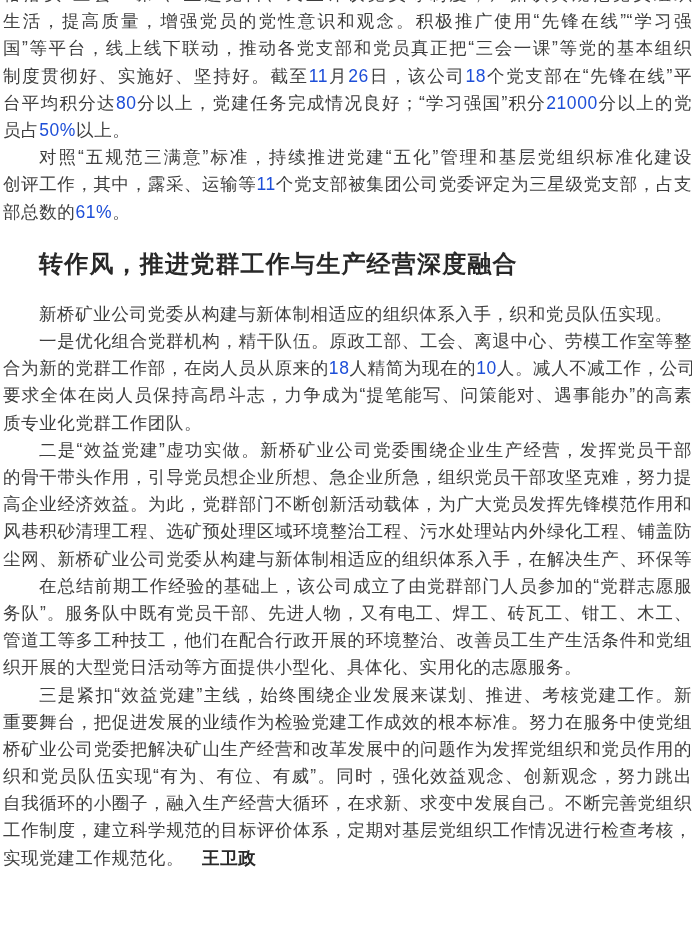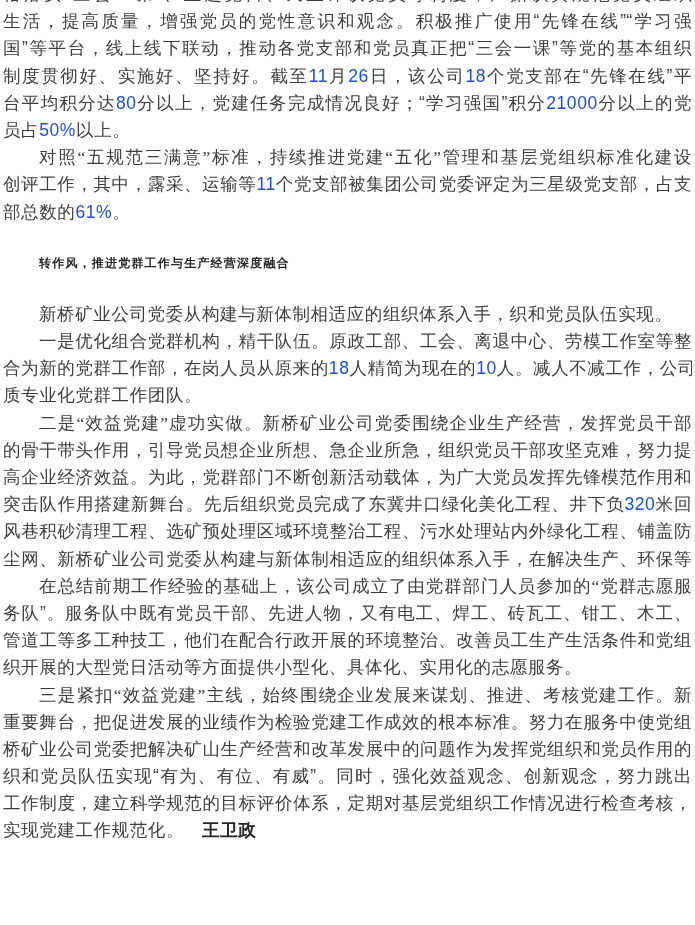--- a/index.html
+++ b/index.html
@@ -23,25 +23,25 @@
     height: 27.2px;
     white-space: nowrap;
     overflow: hidden;
     text-align: justify;
     text-align-last: justify;
     text-justify: inter-character;
   }
   .line.last {
     text-align-last: left;
   }
-  .line.indent { padding-left: 36px; font-family: Liberation Serif, serif; }
+  .line.indent { padding-left: 36px; }
   .heading {
     font-weight: bold;
     color: #282828;
-    font-size: 12px;
+    font-size: 24px;
     line-height: 27.2px;
     margin: 24px 0 24px 0;
     padding-left: 36px;
     letter-spacing: 1.2px;
     white-space: nowrap;
   }
   .num { color: #1d4ed8; }
   .author {
     font-weight: bold;
     color: #282828;
@@ -64,37 +64,38 @@
       <div class="line">创评工作，其中，露采、运输等<span class="num">11</span>个党支部被集团公司党委评定为三星级党支部，占支</div>
       <div class="line last">部总数的<span class="num">61%</span>。</div>
     </div>
     <div class="heading">转作风，推进党群工作与生产经营深度融合</div>
     <div class="para">
       <div class="line last indent">新桥矿业公司党委从构建与新体制相适应的组织体系入手，织和党员队伍实现。</div>
     </div>
     <div class="para">
       <div class="line indent">一是优化组合党群机构，精干队伍。原政工部、工会、离退中心、劳模工作室等整</div>
       <div class="line">合为新的党群工作部，在岗人员从原来的<span class="num">18</span>人精简为现在的<span class="num">10</span>人。减人不减工作，公司</div>
+      <div class="line">要求全体在岗人员保持高昂斗志，力争成为“提笔能写、问策能对、遇事能办”的高素</div>
       <div class="line last">质专业化党群工作团队。</div>
     </div>
     <div class="para">
       <div class="line indent">二是“效益党建”虚功实做。新桥矿业公司党委围绕企业生产经营，发挥党员干部</div>
       <div class="line">的骨干带头作用，引导党员想企业所想、急企业所急，组织党员干部攻坚克难，努力提</div>
       <div class="line">高企业经济效益。为此，党群部门不断创新活动载体，为广大党员发挥先锋模范作用和</div>
-      <div class="line">突击队作用搭建新舞台。先后组织党员完成了东冀井口绿化美化工程、井下负<span class="num">320</span>米回</div>
       <div class="line">风巷积砂清理工程、选矿预处理区域环境整治工程、污水处理站内外绿化工程、铺盖防</div>
       <div class="line">尘网、新桥矿业公司党委从构建与新体制相适应的组织体系入手，在解决生产、环保等</div>
     </div>
     <div class="para">
       <div class="line indent">在总结前期工作经验的基础上，该公司成立了由党群部门人员参加的“党群志愿服</div>
       <div class="line">务队”。服务队中既有党员干部、先进人物，又有电工、焊工、砖瓦工、钳工、木工、</div>
       <div class="line">管道工等多工种技工，他们在配合行政开展的环境整治、改善员工生产生活条件和党组</div>
       <div class="line last">织开展的大型党日活动等方面提供小型化、具体化、实用化的志愿服务。</div>
     </div>
     <div class="para">
       <div class="line indent">三是紧扣“效益党建”主线，始终围绕企业发展来谋划、推进、考核党建工作。新</div>
       <div class="line">重要舞台，把促进发展的业绩作为检验党建工作成效的根本标准。努力在服务中使党组</div>
       <div class="line">桥矿业公司党委把解决矿山生产经营和改革发展中的问题作为发挥党组织和党员作用的</div>
       <div class="line">织和党员队伍实现“有为、有位、有威”。同时，强化效益观念、创新观念，努力跳出</div>
+      <div class="line">自我循环的小圈子，融入生产经营大循环，在求新、求变中发展自己。不断完善党组织</div>
       <div class="line">工作制度，建立科学规范的目标评价体系，定期对基层党组织工作情况进行检查考核，</div>
       <div class="line last">实现党建工作规范化。<span class="author">　王卫政</span></div>
     </div>
   </div>
 
 </body></html>

